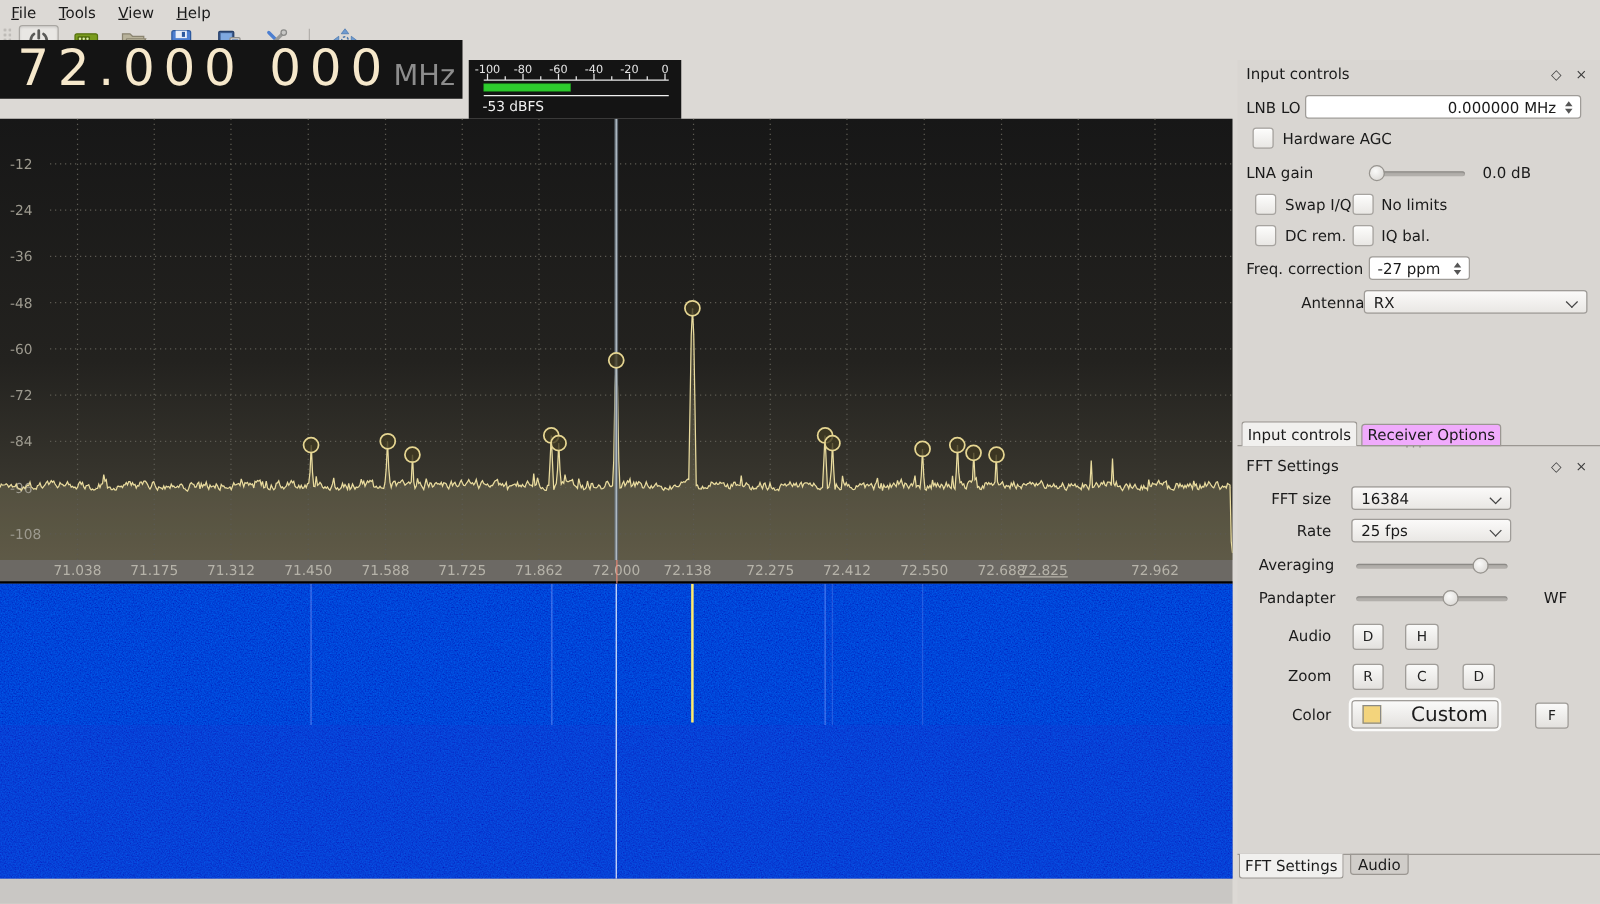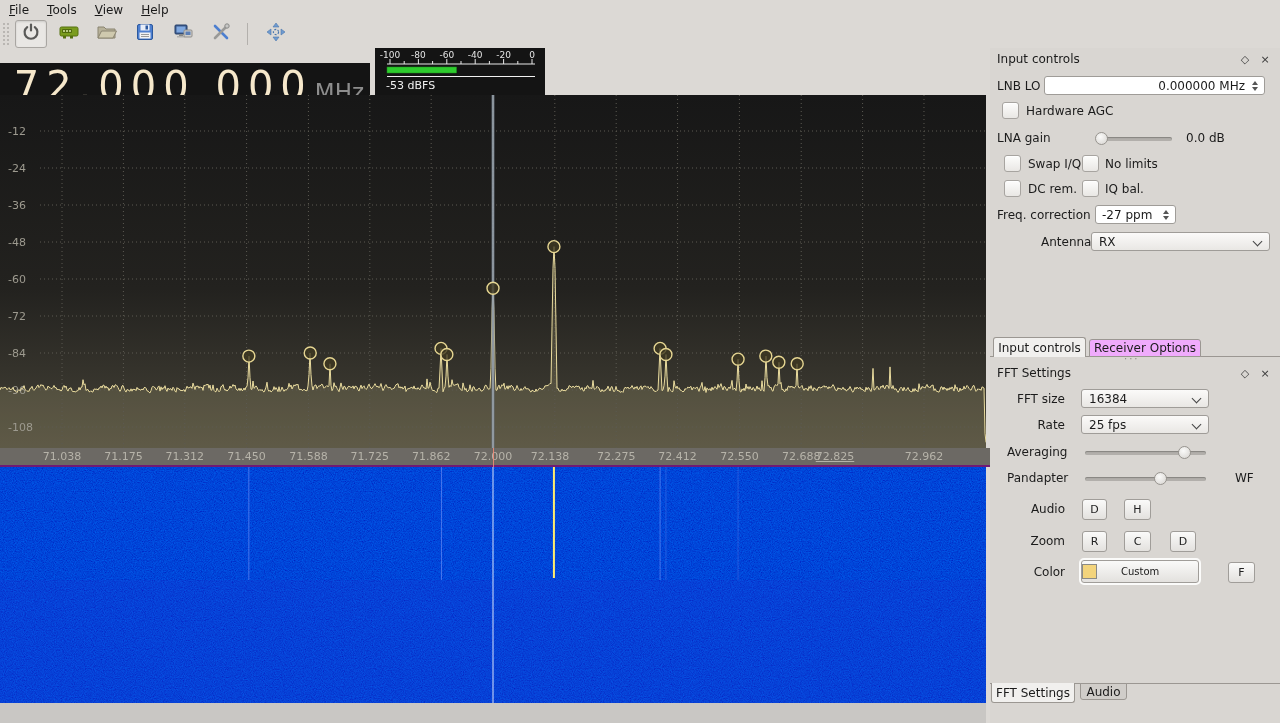--- a/index.html
+++ b/index.html
@@ -6,27 +6,27 @@
     font-family:"DejaVu Sans","Liberation Sans",sans-serif;background:#dcd9d5;}
   
   #menubar{position:absolute;left:0;top:0;width:1280px;height:19px;background:#dcd9d5;display:flex;align-items:center;font-size:12px;color:#1a1a1a;}
   .menu-item{padding:1px 9px;cursor:default;}
   #toolbar{position:absolute;left:0;top:19px;width:1280px;height:29px;background:#dcd9d5;display:flex;align-items:center;}
   #tb-handle{width:7px;height:24px;margin-left:2px;background-image:radial-gradient(circle,#b9b6b2 1px,transparent 1.2px);background-size:4px 4px;}
   .tb-btn{width:30px;height:26px;margin-left:6px;display:flex;align-items:center;justify-content:center;border-radius:3px;border:1px solid transparent;}
   .tb-btn.pressed{background:#e9e7e4;border:1px solid #a9a6a2;box-shadow:inset 0 1px 2px rgba(0,0,0,.12);}
   .tb-sep{width:1px;height:22px;background:#b3b0ac;margin:0 6px 0 10px;}
   
-  #lcd{position:absolute;left:0;top:63px;width:370px;height:47px;background:#141414;display:flex;align-items:baseline;justify-content:flex-end;padding-right:6px;box-sizing:border-box;}
+  #lcd{position:absolute;left:0;top:32px;width:370px;height:47px;background:#141414;display:flex;align-items:baseline;justify-content:flex-end;padding-right:6px;box-sizing:border-box;}
   #lcd-digits{font-size:40px;letter-spacing:7px;color:#f6e8cb;line-height:47px;}
   #lcd-unit{font-size:23px;color:#8d8d8d;margin-left:2px;}
   #meter{position:absolute;left:375px;top:48px;width:170px;height:47px;background:#141414;}
   
   #spectrum{position:absolute;left:0;top:95px;width:986px;height:353px;background:linear-gradient(#171717,#23221f 55%,#454237);}
-  #freq-strip{position:absolute;left:0;top:448px;width:986px;height:17px;background:#6c6964;border-bottom:2px solid #701a75;box-sizing:content-box;padding-left:20px;}
+  #freq-strip{position:absolute;left:0;top:448px;width:986px;height:17px;background:#6c6964;border-bottom:2px solid #000000;box-sizing:content-box;}
   .ftick{position:absolute;top:2px;width:60px;margin-left:-30px;text-align:center;font-size:11px;color:#b6b3a9;}
   #strip-centerline{position:absolute;top:0;height:19px;width:1px;background:rgba(244,140,120,.85);}
   #waterfall{position:absolute;left:0;top:467px;width:986px;height:236px;}
   #bottom-strip{position:absolute;left:0;top:703px;width:986px;height:20px;background:#c9c7c4;}
   
   #panel{position:absolute;left:990px;top:48px;width:290px;height:675px;background:#d9d6d2;font-size:12px;color:#1b1b1b;}
   .dock-title{font-size:12px;color:#1b1b1b;}
   .dock-btn{position:absolute;width:14px;height:14px;font-size:11px;color:#3c3c3c;display:flex;align-items:center;justify-content:center;}
   .lab{position:absolute;white-space:nowrap;}
   .lab.right{text-align:right;}
@@ -43,21 +43,21 @@
   .qslider .track{position:absolute;left:0;right:0;top:5px;height:4px;background:#b2afab;border-radius:2px;box-shadow:inset 0 1px 1px rgba(0,0,0,.25);}
   .qslider .thumb{position:absolute;top:0;width:13px;height:13px;border-radius:50%;background:radial-gradient(circle at 40% 35%,#fafaf9,#d6d3cf);border:1px solid #97948f;box-sizing:border-box;margin-left:-6px;}
   .qbtn{position:absolute;box-sizing:border-box;border:1px solid #a09d99;border-radius:3px;background:linear-gradient(#fafaf9,#e3e1de);display:flex;align-items:center;justify-content:center;font-size:11px;color:#222;}
   .tab{position:absolute;box-sizing:border-box;display:flex;align-items:center;justify-content:center;font-size:12px;border:1px solid #9b9792;}
   .tabline{position:absolute;left:0;width:290px;height:1px;background:#9b9792;}
   .tab.top.active{background:#f1f0ee;border-bottom:none;border-radius:3px 3px 0 0;z-index:3;}
   .tab.top.inactive{background:#f0abfc;border-radius:3px 3px 0 0;z-index:1;}
   .tab.bot.active{background:#f1f0ee;border-top:none;border-radius:0 0 3px 3px;z-index:3;}
   .tab.bot.inactive{background:#d0cdc9;border-radius:0 0 3px 3px;z-index:1;}
   .splitter-dots{position:absolute;font-size:10px;color:#8a8784;letter-spacing:2px;}
-  #custom-color-outer{position:absolute;box-sizing:border-box;border:1px solid #a09d99;outline:2px solid #fbfbfa;border-radius:3px;background:linear-gradient(#fafaf9,#e3e1de);display:flex;align-items:center;gap:24px;font-size:10px;}
+  #custom-color-outer{position:absolute;box-sizing:border-box;border:1px solid #a09d99;outline:2px solid #fbfbfa;border-radius:3px;background:linear-gradient(#fafaf9,#e3e1de);display:flex;align-items:center;justify-content:center;gap:24px;font-size:16px;}
   #color-swatch{width:13px;height:13px;border:1px solid #8a8a86;}
 </style>
 </head>
 <body>
 
 <div id="menubar">
   <span class="menu-item"><u>F</u>ile</span>
   <span class="menu-item"><u>T</u>ools</span>
   <span class="menu-item"><u>V</u>iew</span>
   <span class="menu-item"><u>H</u>elp</span>

